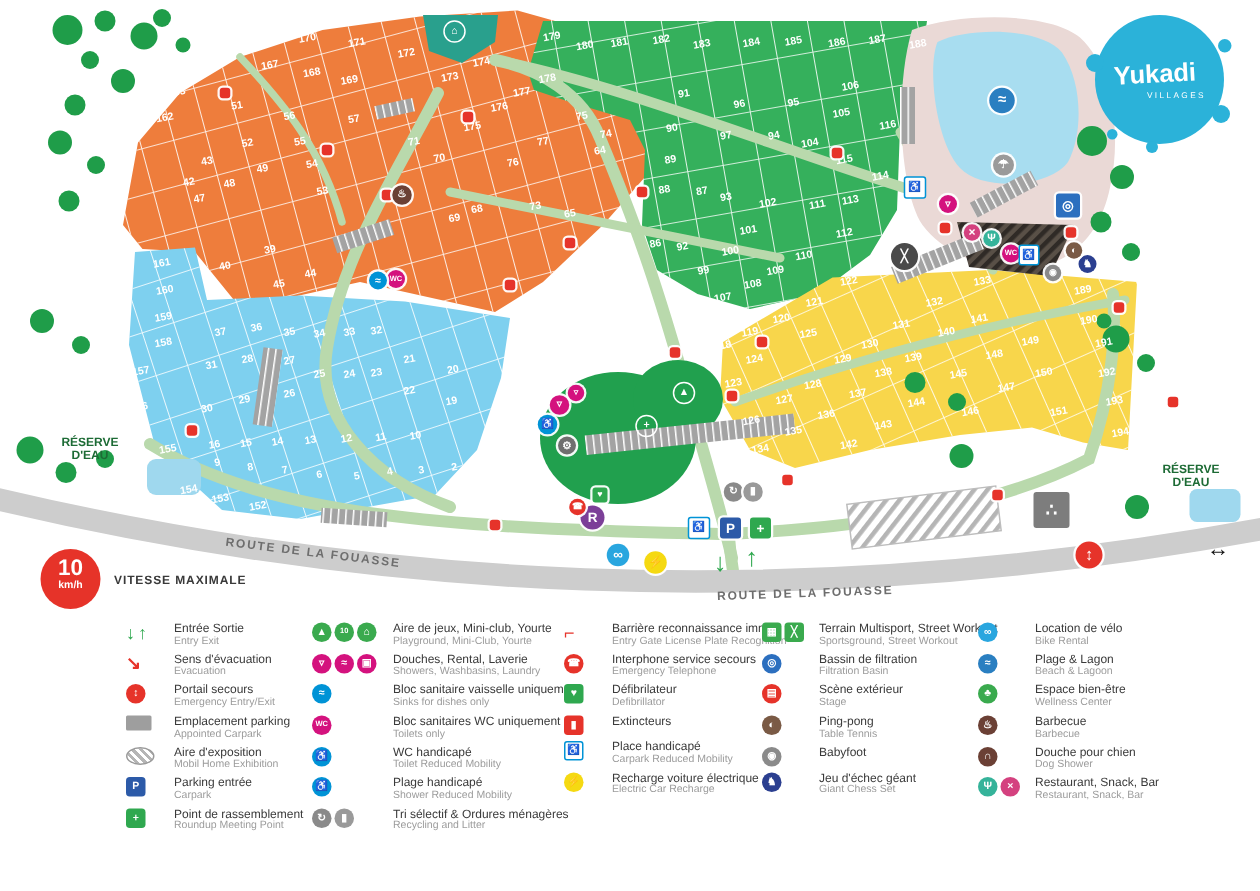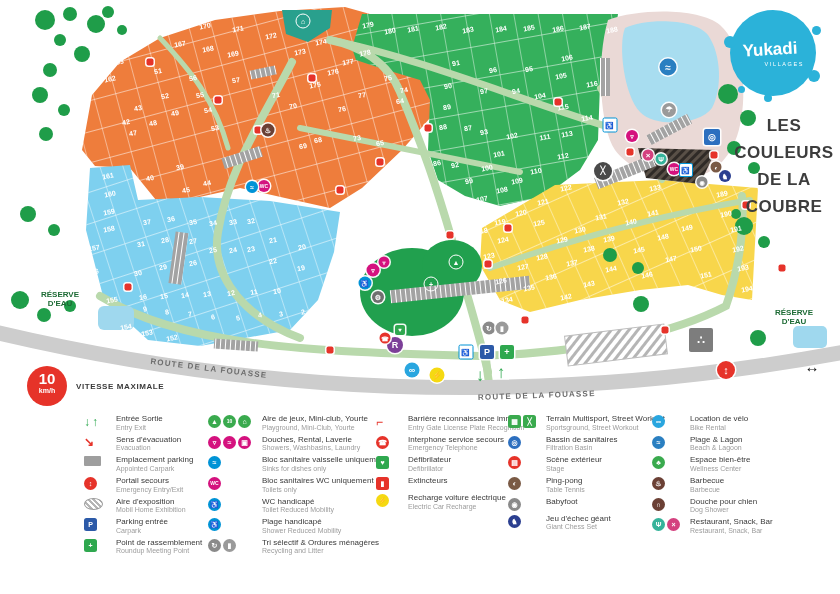--- a/index.html
+++ b/index.html
@@ -397,26 +397,20 @@
     <div class="blob" style="left:6px;top:4px;width:86px;height:86px"></div>
     <div class="blob" style="left:0px;top:30px;width:12px;height:12px"></div>
     <div class="blob" style="left:88px;top:20px;width:9px;height:9px"></div>
     <div class="blob" style="left:84px;top:64px;width:12px;height:12px"></div>
     <div class="blob" style="left:40px;top:88px;width:8px;height:8px"></div>
     <div class="blob" style="left:14px;top:80px;width:7px;height:7px"></div>
     <div class="logo-name">Yukadi</div>
     <div class="logo-sub">VILLAGES</div>
   </div>
 
-  <div class="title" id="map-title">
-      <div>LES</div>
-      <div>COULEURS</div>
-      <div>DE LA</div>
-      <div>COUBRE</div>
-    </div>
 </div>
 
 <div class="legend" id="legend">
     <div class="lcol" style="left: 84px;">
       <div class="litem">
         <div class="licwrap" style="width: 26px;">
           <span class="ic text" style="color: rgb(47, 168, 79);">↓</span>
           <span class="ic text" style="color: rgb(47, 168, 79);">↑</span>
         </div>
         <div>
@@ -428,34 +422,34 @@
         <div class="licwrap" style="width: 26px;">
           <span class="ic text" style="color: rgb(230, 51, 42);">↘</span>
         </div>
         <div>
           <div class="lt">Sens d'évacuation</div>
           <div class="ls">Evacuation</div>
         </div>
       </div>
       <div class="litem">
         <div class="licwrap" style="width: 26px;">
+          <span class="ic circle" style="background: rgb(230, 51, 42);">↕</span>
+        </div>
+        <div>
+          <div class="lt">Portail secours</div>
+          <div class="ls">Emergency Entry/Exit</div>
+        </div>
+      </div>
+      <div class="litem">
+        <div class="licwrap" style="width: 26px;">
           <span class="ic rect" style="background: rgb(158, 158, 158);"></span>
         </div>
         <div>
           <div class="lt">Emplacement parking</div>
           <div class="ls">Appointed Carpark</div>
-        </div>
-      </div>
-      <div class="litem">
-        <div class="licwrap" style="width: 26px;">
-          <span class="ic circle" style="background: rgb(230, 51, 42);">↕</span>
-        </div>
-        <div>
-          <div class="lt">Portail secours</div>
-          <div class="ls">Emergency Entry/Exit</div>
         </div>
       </div>
       <div class="litem">
         <div class="licwrap" style="width: 26px;">
           <span class="ic hatch"></span>
         </div>
         <div>
           <div class="lt">Aire d'exposition</div>
           <div class="ls">Mobil Home Exhibition</div>
         </div>
@@ -580,20 +574,29 @@
       <div class="litem">
         <div class="licwrap" style="width: 26px;">
           <span class="ic square" style="background: rgb(230, 51, 42);">▮</span>
         </div>
         <div>
           <div class="lt">Extincteurs</div>
         </div>
       </div>
       <div class="litem">
         <div class="licwrap" style="width: 26px;">
+          <span class="ic wsquare">♿</span>
+        </div>
+        <div>
+          <div class="lt">Place handicapé</div>
+          <div class="ls">Carpark Reduced Mobility</div>
+        </div>
+      </div>
+      <div class="litem">
+        <div class="licwrap" style="width: 26px;">
           <span class="ic circle" style="background: rgb(245, 217, 18); color: rgb(51, 51, 51);">⚡</span>
         </div>
         <div>
           <div class="lt">Recharge voiture électrique</div>
           <div class="ls">Electric Car Recharge</div>
         </div>
       </div>
     </div>
     <div class="lcol" style="left: 508px;">
       <div class="litem">
@@ -604,21 +607,21 @@
         <div>
           <div class="lt">Terrain Multisport, Street Workout</div>
           <div class="ls">Sportsground, Street Workout</div>
         </div>
       </div>
       <div class="litem">
         <div class="licwrap" style="width: 32px;">
           <span class="ic circle" style="background: rgb(44, 111, 191);">◎</span>
         </div>
         <div>
-          <div class="lt">Bassin de sanitaires</div>
+          <div class="lt">Bassin de filtration</div>
           <div class="ls">Filtration Basin</div>
         </div>
       </div>
       <div class="litem">
         <div class="licwrap" style="width: 32px;">
           <span class="ic circle" style="background: rgb(230, 51, 42);">▤</span>
         </div>
         <div>
           <div class="lt">Scène extérieur</div>
           <div class="ls">Stage</div>

